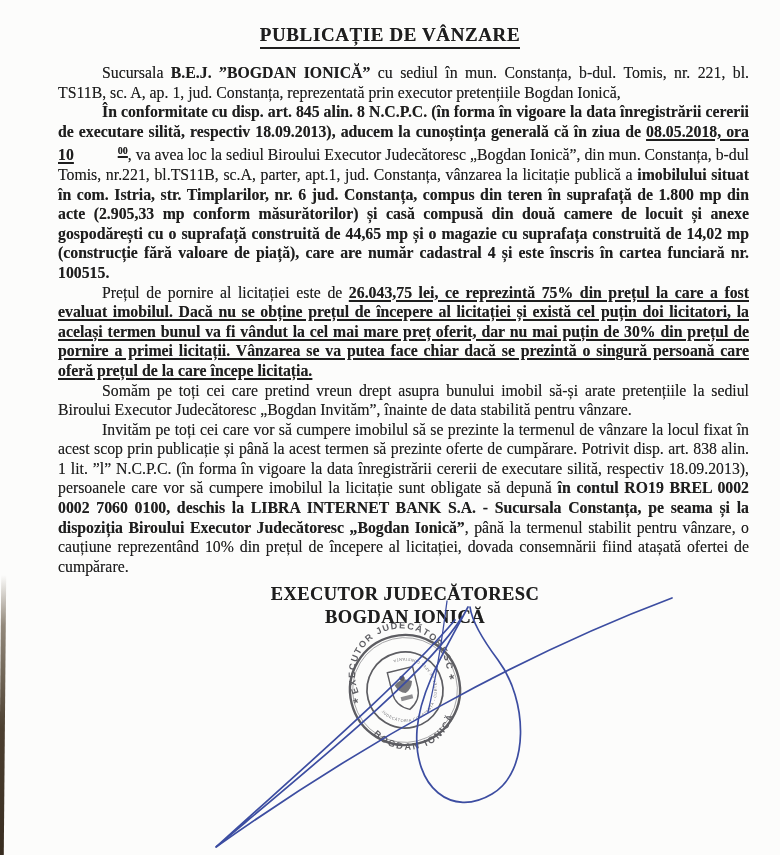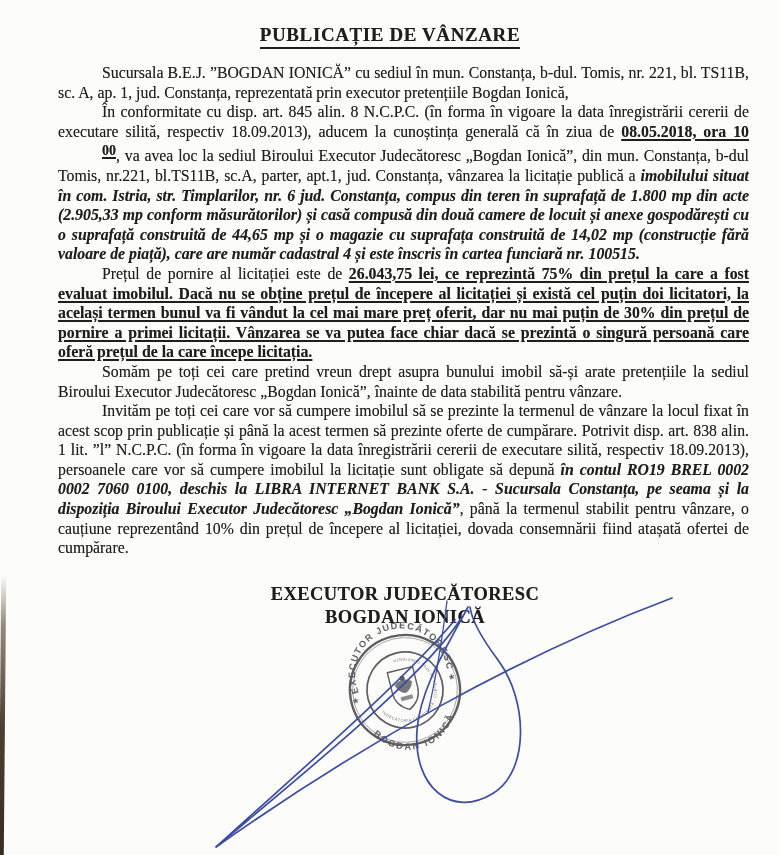--- a/index.html
+++ b/index.html
@@ -30,24 +30,24 @@
     text-shadow:0 0 .4px rgba(0,0,0,.55);
     text-align:right;
   }
   .body-text{
     position:absolute;top:63px;left:58px;right:31px;
     font-size:15.8px;line-height:19.6px;
     text-align:justify;
     text-shadow:0 0 .4px rgba(0,0,0,.45);
   }
   .para{margin:0;text-indent:44px;}
-  .b{font-weight:normal;}
+  .b{font-weight:bold;}
   .bu{font-weight:bold;text-decoration:underline;text-decoration-thickness:1.6px;text-underline-offset:2px;}
-  .bi{font-weight:bold;font-style:italic;}
-  sup.ord{display:inline-block;font-size:14px;vertical-align:6px;font-weight:bold;}
+  .bi{font-weight:bold;}
+  sup.ord{display:inline-block;font-size:10px;vertical-align:6px;font-weight:bold;}
   .sig-block{
     position:absolute;top:583px;left:30px;right:0;
     text-align:center;
     font-size:18.5px;font-weight:bold;line-height:22.5px;
     letter-spacing:.4px;
     text-shadow:0 0 .4px rgba(0,0,0,.5);
   }
   .stamp-svg{
     position:absolute;left:325px;top:610px;
     width:160px;height:160px;
@@ -78,21 +78,21 @@
     <span class="doc-title">PUBLICAȚIE DE VÂNZARE</span>
   </div>
 
   <div class="body-text">
     <p class="para"><span>Sucursala </span><span class="b">B.E.J. ”BOGDAN IONICĂ”</span><span> cu sediul în mun. Constanța, b-dul. Tomis, nr. 221, bl. TS11B, sc. A, ap. 1, jud. Constanța, reprezentată prin executor pretențiile Bogdan Ionică,</span></p>
 
     <p class="para"><span class="b">În conformitate cu disp. art. 845 alin. 8 N.C.P.C. (în forma în vigoare la data înregistrării cererii de executare silită, respectiv 18.09.2013), aducem la cunoștința generală că în ziua de </span><span class="bu">08.05.2018, ora 10</span><sup class="ord bu">00</sup><span>, va avea loc la sediul Biroului Executor Judecătoresc „Bogdan Ionică”, din mun. Constanța, b-dul Tomis, nr.221, bl.TS11B, sc.A, parter, apt.1, jud. Constanța, vânzarea la licitație publică a </span><span class="bi">imobilului situat în com. Istria, str. Timplarilor, nr. 6 jud. Constanța, compus din teren în suprafață de 1.800 mp din acte (2.905,33 mp conform măsurătorilor) și casă compusă din două camere de locuit și anexe gospodărești cu o suprafață construită de 44,65 mp și o magazie cu suprafața construită de 14,02 mp (construcție fără valoare de piață), care are număr cadastral 4 și este înscris în cartea funciară nr. 100515.</span></p>
 
     <p class="para"><span>Prețul de pornire al licitației este de </span><span class="bu">26.043,75 lei, ce reprezintă 75% din prețul la care a fost evaluat imobilul. Dacă nu se obține prețul de începere al licitației și există cel puțin doi licitatori, la același termen bunul va fi vândut la cel mai mare preț oferit, dar nu mai puțin de 30% din prețul de pornire a primei licitații. Vânzarea se va putea face chiar dacă se prezintă o singură persoană care oferă prețul de la care începe licitația.</span></p>
 
-    <p class="para"><span>Somăm pe toți cei care pretind vreun drept asupra bunului imobil să-și arate pretențiile la sediul Biroului Executor Judecătoresc „Bogdan Ionică”, înainte de data stabilită pentru vânzare.</span></p>
+    <p class="para"><span>Somăm pe toți cei care pretind vreun drept asupra bunului imobil să-și arate pretențiile la sediul Biroului Executor Judecătoresc „Bogdan Invităm”, înainte de data stabilită pentru vânzare.</span></p>
 
     <p class="para"><span>Invităm pe toți cei care vor să cumpere imobilul să se prezinte la termenul de vânzare la locul fixat în acest scop prin publicație și până la acest termen să prezinte oferte de cumpărare. Potrivit disp. art. 838 alin. 1 lit. ”l” N.C.P.C. (în forma în vigoare la data înregistrării cererii de executare silită, respectiv 18.09.2013), persoanele care vor să cumpere imobilul la licitație sunt obligate să depună </span><span class="bi">în contul RO19 BREL 0002 0002 7060 0100, deschis la LIBRA INTERNET BANK S.A. - Sucursala Constanța, pe seama și la dispoziția Biroului Executor Judecătoresc „Bogdan Ionică”</span><span>, până la termenul stabilit pentru vânzare, o cauțiune reprezentând 10% din prețul de începere al licitației, dovada consemnării fiind atașată ofertei de cumpărare.</span></p>
   </div>
 
   <div class="sig-block">
     <div>EXECUTOR JUDECĂTORESC</div>
     <div>BOGDAN IONICĂ</div>
   </div>
 
   <svg class="stamp-svg" viewBox="0 0 160 160">

